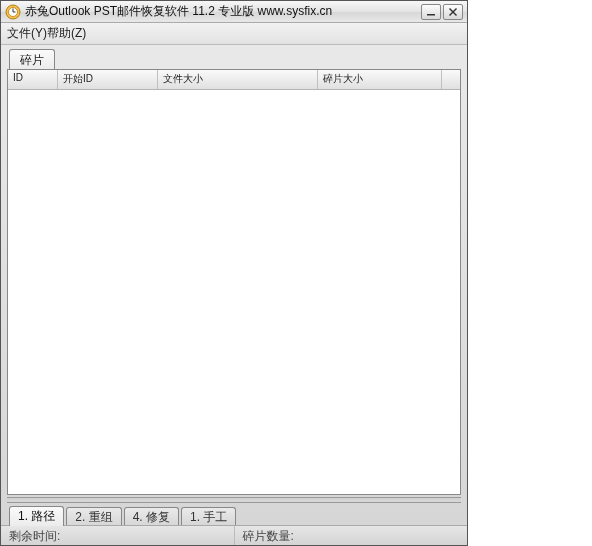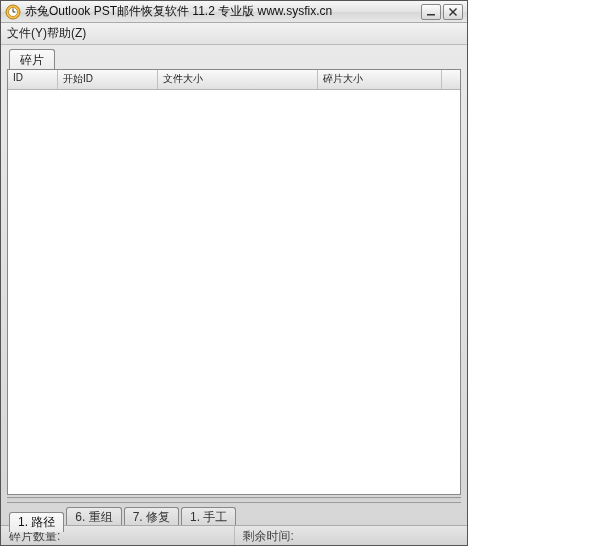--- a/index.html
+++ b/index.html
@@ -141,21 +141,21 @@
     background: linear-gradient(to bottom, #eaeaea, #d7d7d7);
     font-size: 12px;
     color: #333;
     cursor: pointer;
   }
   .btab.active {
     background: linear-gradient(to bottom, #fafafa, #ececec);
     height: 20px;
     color: #111;
     position: relative;
-    top: 7px;
+    top: 1px;
   }
   .bottom-panel {
     border: 1px solid #888;
     background: linear-gradient(to bottom, #eaeaea, #d8d8d8);
     padding: 16px 10px 10px 10px;
     display: flex; flex-direction: column;
     gap: 14px;
   }
   .row {
     display: flex;
@@ -260,26 +260,26 @@
         <div class="th" style="flex:1">碎片大小</div>
         <div class="th" style="width:18px;border-right:none"></div>
       </div>
       <div class="table-body"></div>
     </div>
 
     <div class="mid-gap"></div>
 
     <div class="bottom-tabstrip">
       <div class="btab active">1. 路径</div>
-      <div class="btab">6. 重组</div>
-      <div class="btab">7. 修复</div>
+      <div class="btab">2. 重组</div>
+      <div class="btab">4. 修复</div>
       <div class="btab">1. 手工</div>
     </div>
 
 
   </div>
 
   <div class="statusbar">
+    <div class="status-cell">剩余时间:</div>
     <div class="status-cell">碎片数量:</div>
-    <div class="status-cell">剩余时间:</div>
   </div>
 
 </div>
 
 </body></html>

